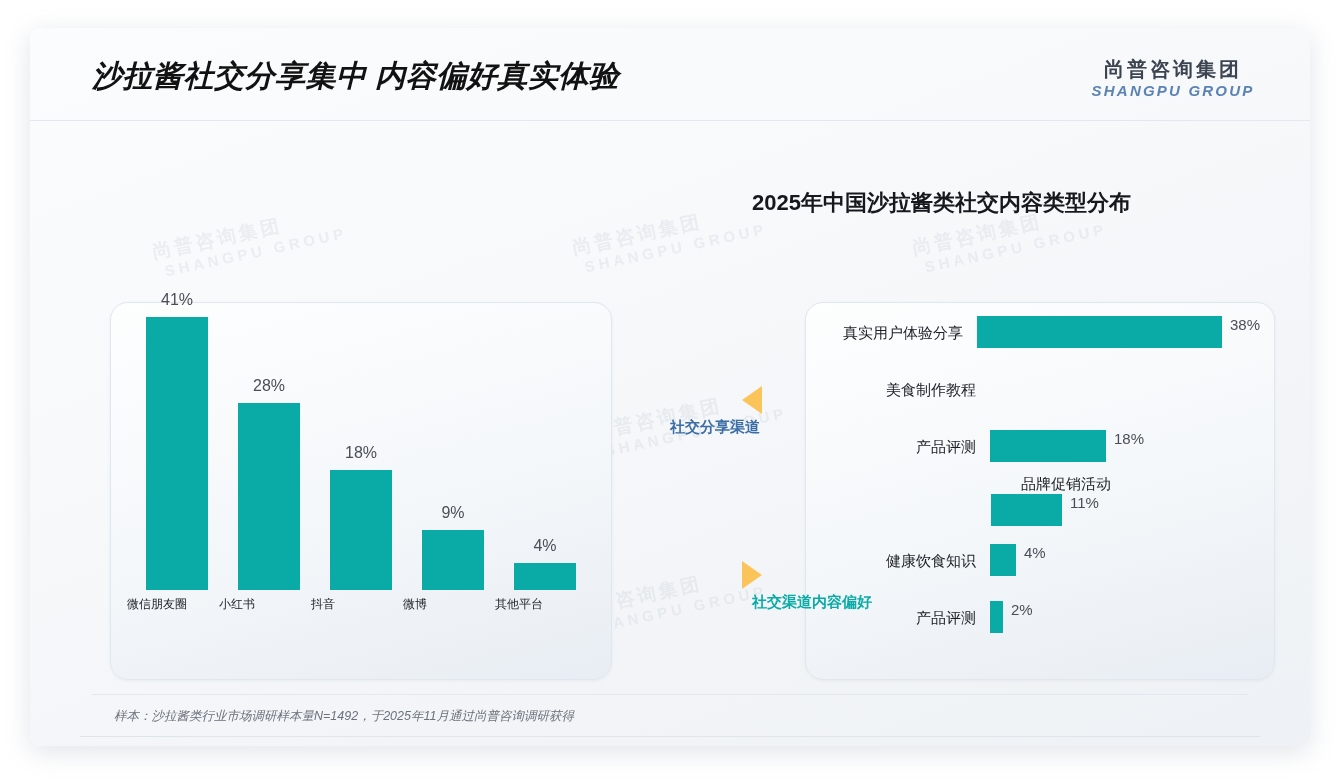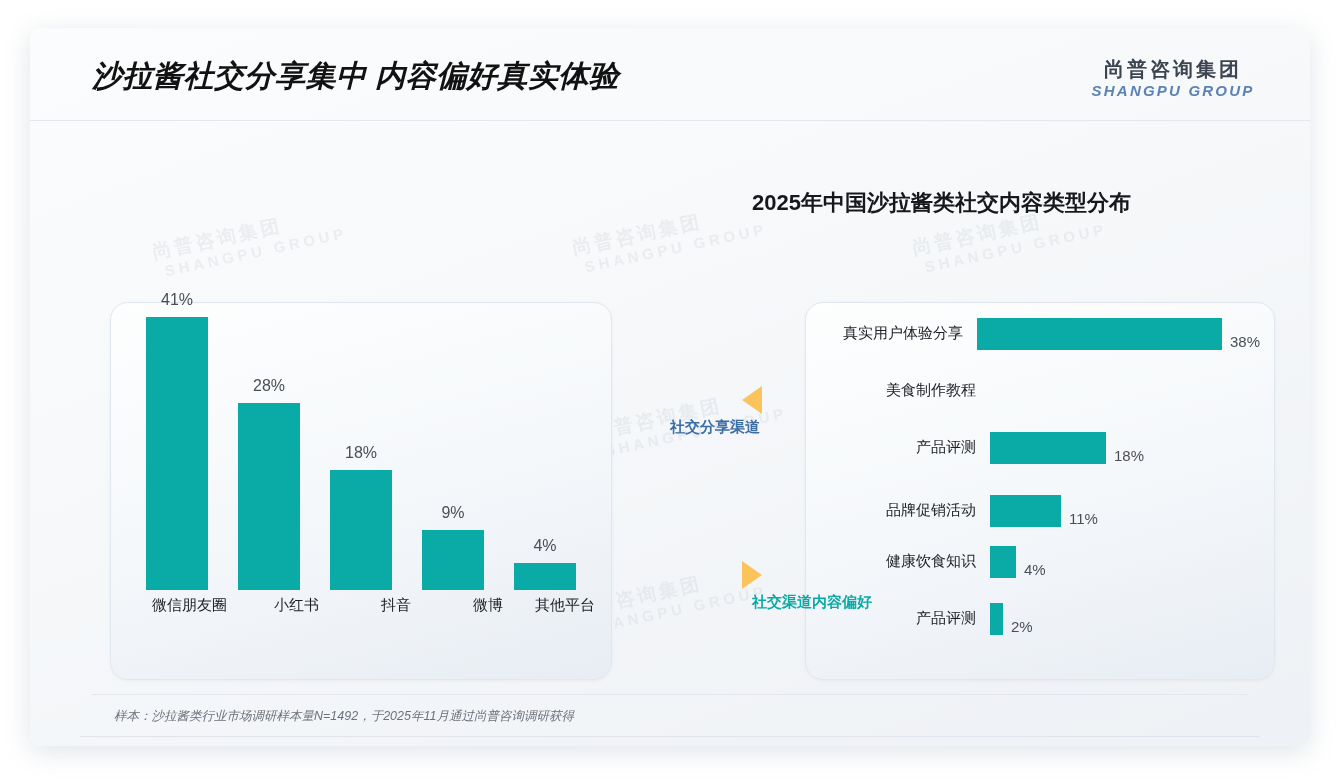--- a/index.html
+++ b/index.html
@@ -58,33 +58,33 @@
   .colchart{position:absolute;left:88px;top:262px;width:486px;height:352px;}
   .plot{position:absolute;left:16px;top:0;width:460px;height:300px;}
   .colwrap{
     position:absolute;bottom:0;width:62px;
     display:flex;flex-direction:column;align-items:center;justify-content:flex-end;
   }
   .colval{font-size:16px;color:#4a4f57;margin-bottom:8px;}
   .col{width:62px;background:#0aaba6;}
   .xlabels{position:absolute;left:16px;top:306px;width:460px;height:30px;}
   .xlab{
-    position:absolute;width:100px;text-align:right;
-    font-size:15px;color:#1c1f24;white-space:nowrap;
+    position:absolute;width:100px;text-align:left;
+    font-size:12px;color:#1c1f24;white-space:nowrap;
   }
 
   
   .barchart{position:absolute;left:800px;top:288px;width:430px;height:330px;}
   .barrow{position:absolute;left:0;width:430px;height:34px;display:flex;align-items:center;}
   .barlab{
     width:160px;text-align:right;padding-right:14px;
     font-size:15px;color:#1c1f24;white-space:nowrap;
     box-sizing:border-box;
   }
-  .barbox{flex:1;display:flex;align-items:flex-end;height:100%;}
+  .barbox{flex:1;display:flex;align-items:flex-start;height:100%;}
   .bar{height:32px;background:#0aaba6;}
   .barval{font-size:15px;color:#4a4f57;margin-left:8px;white-space:nowrap;}
 
   
   .anno{position:absolute;margin-left:48px;}
   .tri{width:0;height:0;}
   .tri-left{border-top:14px solid transparent;border-bottom:14px solid transparent;border-right:20px solid #fbc45a;}
   .tri-right{border-top:14px solid transparent;border-bottom:14px solid transparent;border-left:20px solid #fbc45a;}
   .anno-text{font-size:15px;font-weight:bold;white-space:nowrap;}
   #anno-1{left:592px;top:358px;}
@@ -198,21 +198,21 @@
       <div class="barrow" style="top: 57px;">
         <div class="barlab">美食制作教程</div>
       </div>
       <div class="barrow" style="top: 114px;">
         <div class="barlab">产品评测</div>
         <div class="barbox">
           <div class="bar" style="width: 116px; background: rgb(10, 171, 166);"></div>
           <div class="barval">18%</div>
         </div>
       </div>
-      <div class="barrow" style="top: 177px;">
+      <div class="barrow" style="top: 159px; flex-direction: column;">
         <div class="barlab">品牌促销活动</div>
         <div class="barbox">
           <div class="bar" style="width: 71px; background: rgb(10, 171, 166);"></div>
           <div class="barval">11%</div>
         </div>
       </div>
       <div class="barrow" style="top: 228px;">
         <div class="barlab">健康饮食知识</div>
         <div class="barbox">
           <div class="bar" style="width: 26px; background: rgb(10, 171, 166);"></div>

